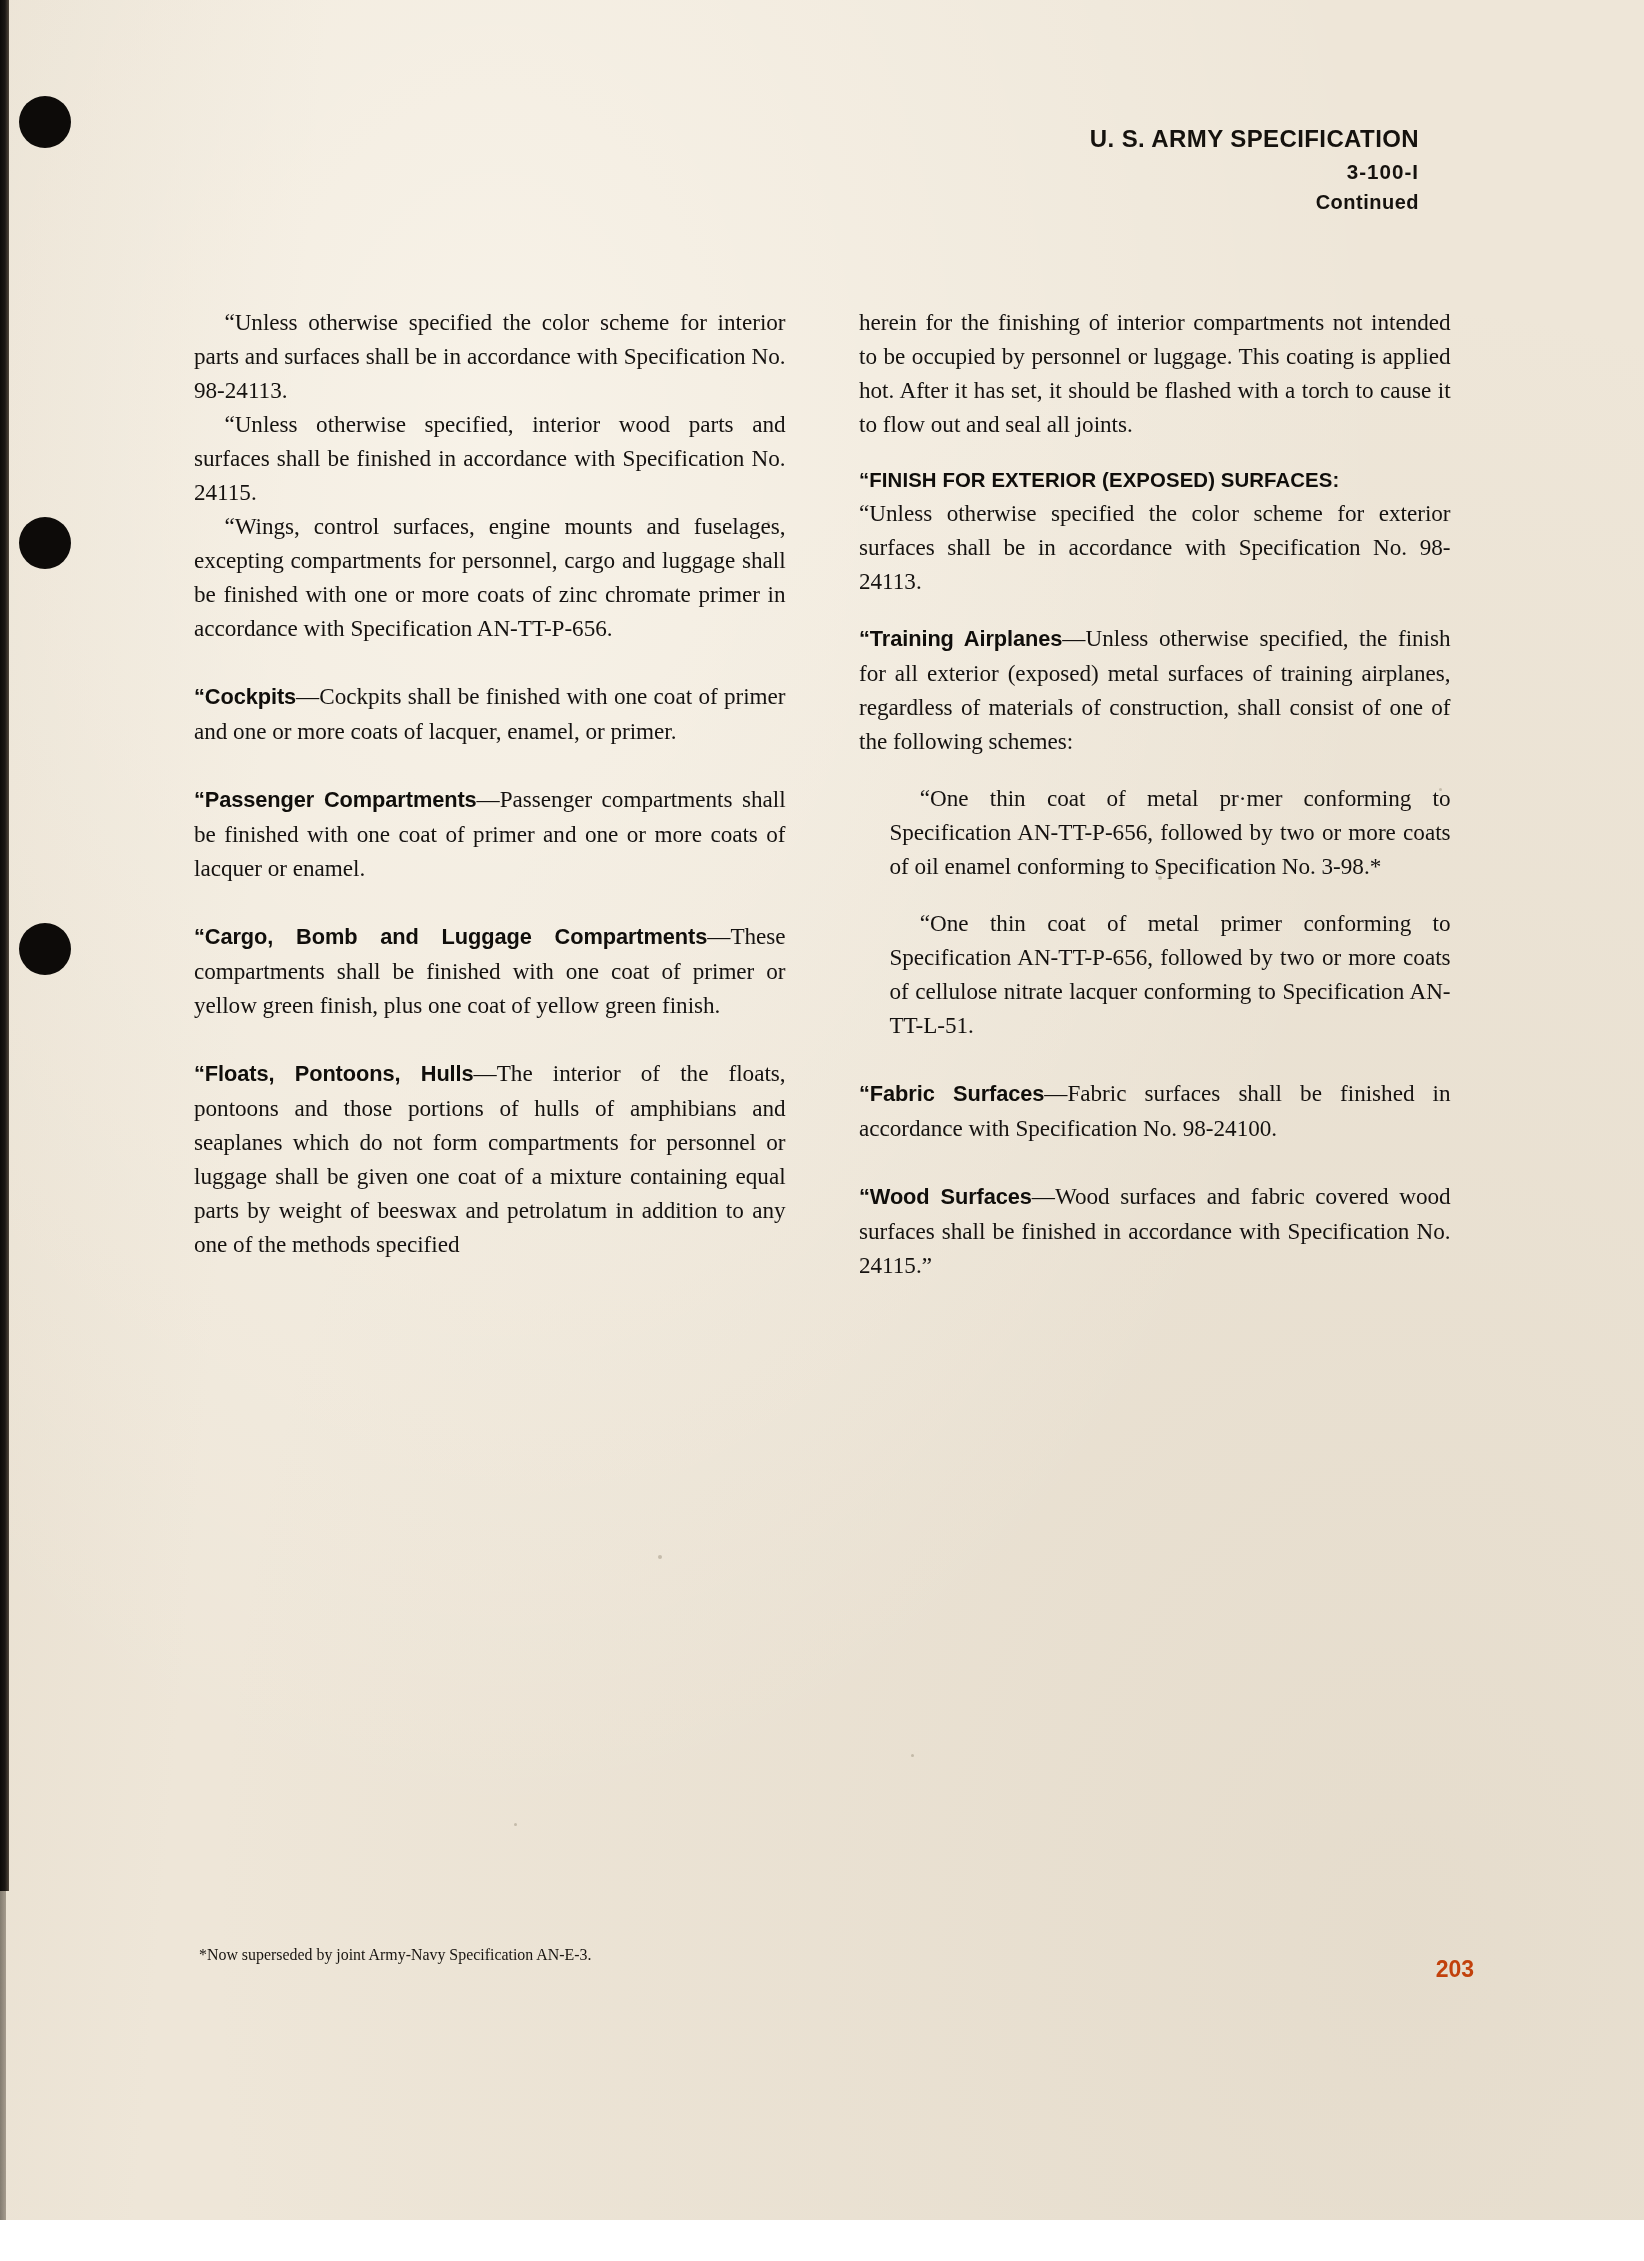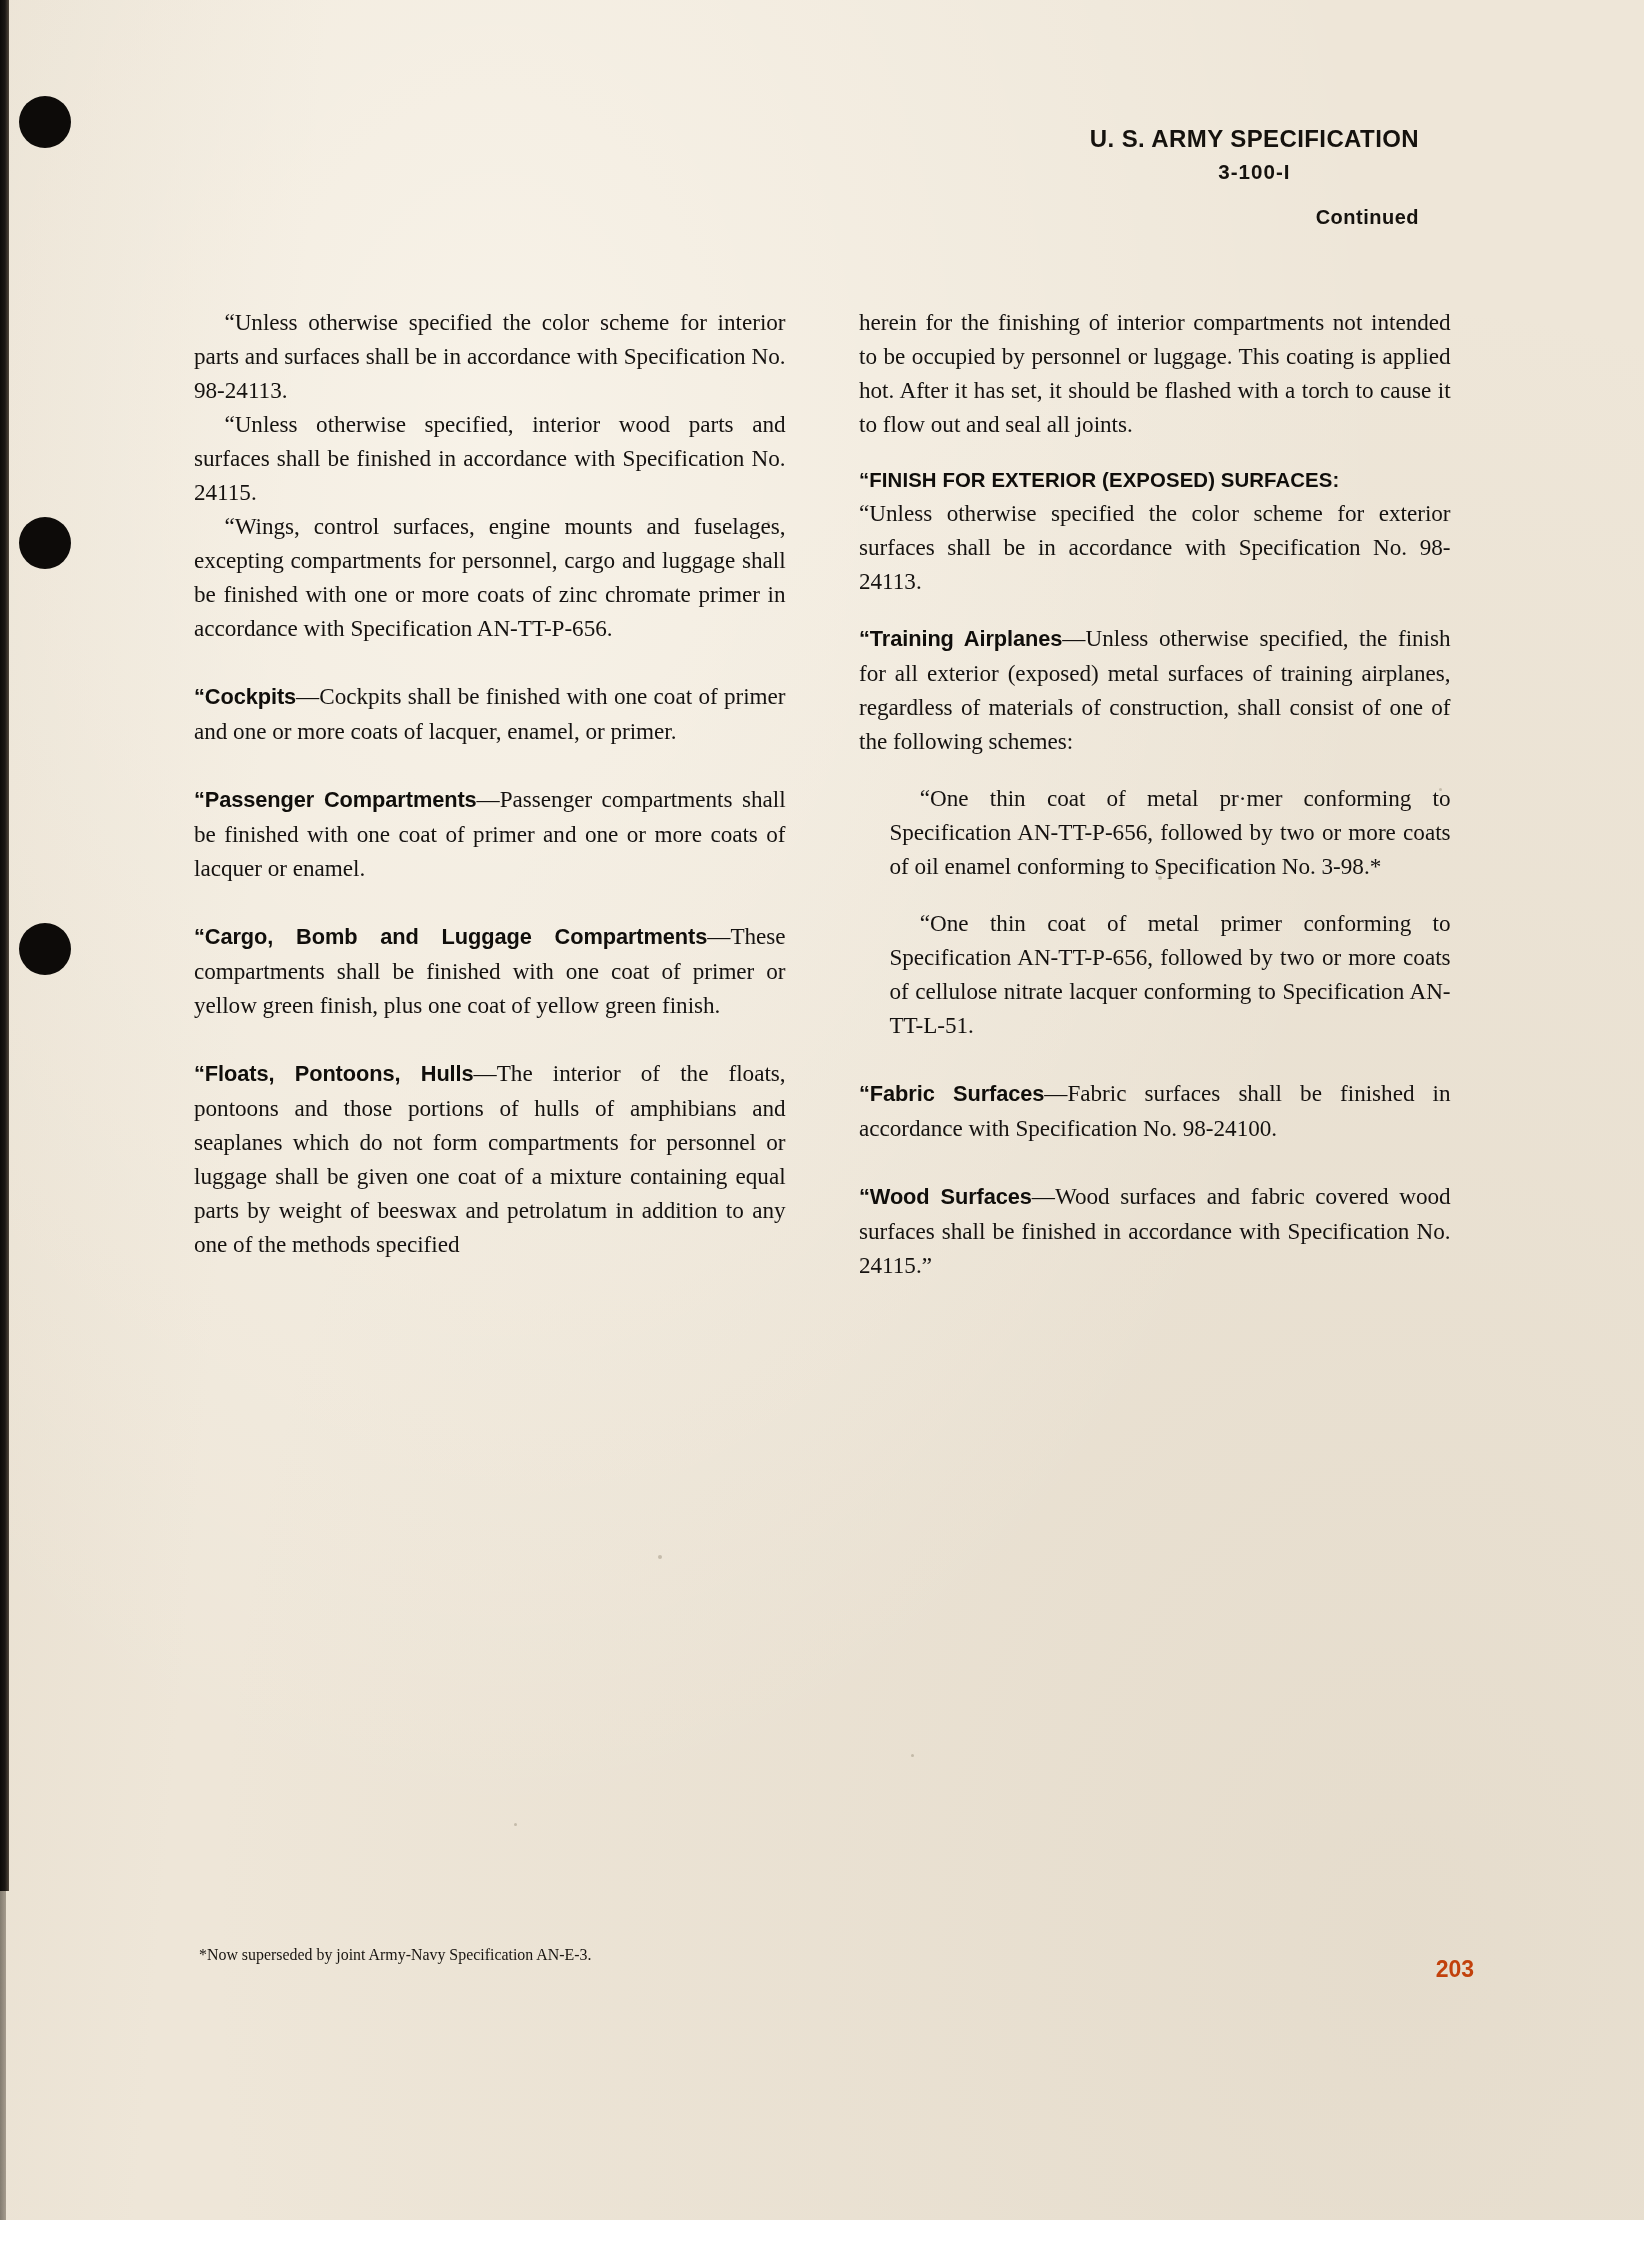--- a/index.html
+++ b/index.html
@@ -79,26 +79,25 @@
   .header .hl1 {
     font-size: 24px;
     line-height: 1.0;
     white-space: nowrap;
   }
   .header .hl2 {
     font-size: 20.6px;
     line-height: 1.0;
     margin-top: 11px;
     letter-spacing: 1px;
-    text-align: center;
   }
   .header .hl3 {
     font-size: 20px;
     line-height: 1.0;
-    margin-top: 24px;
+    margin-top: 9px;
     letter-spacing: 0.5px;
   }
 
   
   .columns {
     position: absolute;
     left: 194px;
     top: 273px;
     width: 1278px;
     display: flex;

